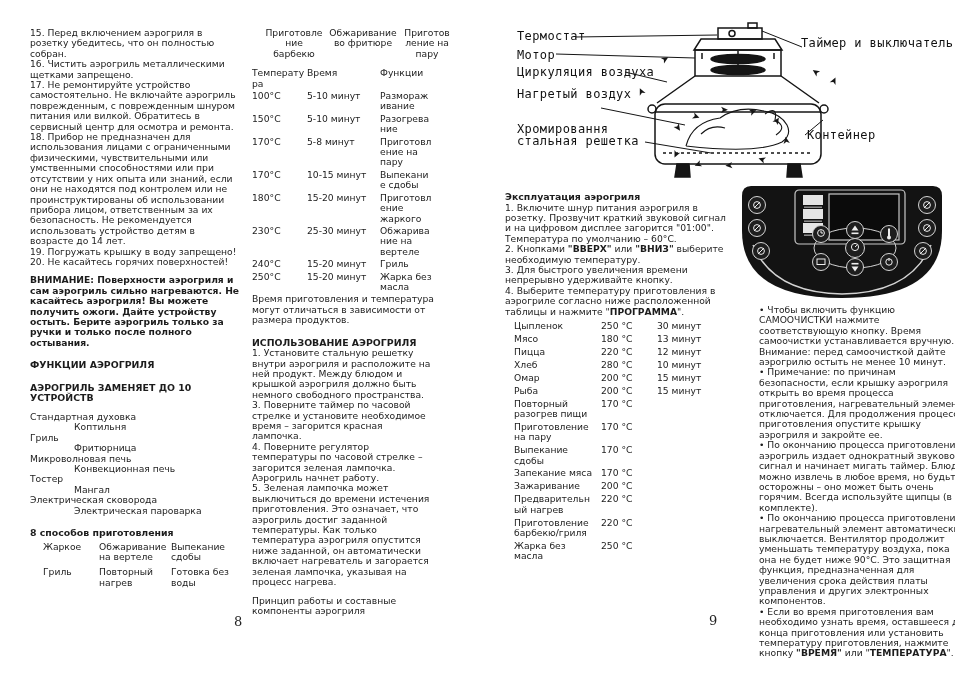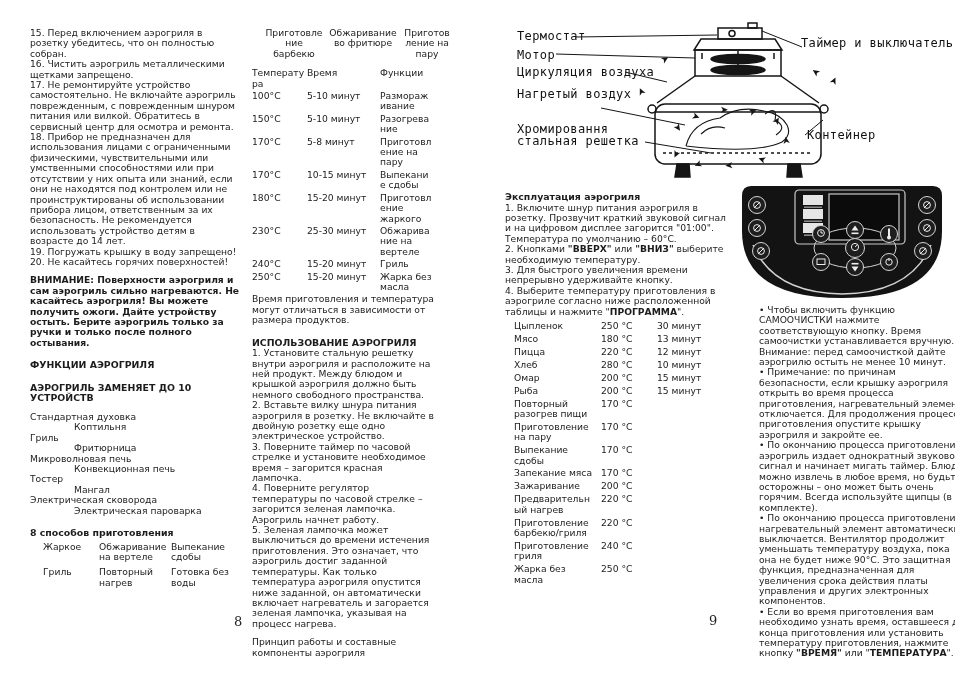--- a/index.html
+++ b/index.html
@@ -126,21 +126,20 @@
       <div class="trow">
         <div class="tcell">250°C</div>
         <div class="tcell">15-20 минут</div>
         <div class="tcell">Жарка без масла</div>
       </div>
     </div>
   <p class="para note">Время приготовления и температура могут отличаться в зависимости от размера продуктов.</p>
   <h3 class="gap12">ИСПОЛЬЗОВАНИЕ АЭРОГРИЛЯ</h3>
   <div>
       <p class="para">1. Установите стальную решетку внутри аэрогриля и расположите на ней продукт. Между блюдом и крышкой аэрогриля должно быть немного свободного пространства.</p>
-      <p class="para">2. Вставьте вилку  шнура питания аэрогриля в розетку. Не включайте в двойную розетку еще одно электрическое устройство.</p>
       <p class="para">3. Поверните таймер по часовой стрелке и установите необходимое время – загорится красная лампочка.</p>
       <p class="para">4. Поверните регулятор температуры по часовой стрелке – загорится зеленая лампочка. Аэрогриль  начнет работу.</p>
       <p class="para">5. Зеленая лампочка может выключиться до времени истечения приготовления.  Это означает, что аэрогриль достиг заданной температуры. Как только температура аэрогриля опустится ниже заданной, он автоматически включает нагреватель и загорается зеленая лампочка, указывая на процесс нагрева.</p>
     </div>
   <p class="para gap8">Принцип работы и составные компоненты аэрогриля</p>
 </div>
 
 <svg width="445" height="168" viewBox="0 0 445 168" style="left:505px;top:22px;">
   <g stroke="#151515" fill="none" stroke-width="1.5">
 
@@ -370,25 +369,20 @@
         <div class="ccell n">Предварительный нагрев</div>
         <div class="ccell">220 °C</div>
         <div class="ccell"></div>
       </div>
       <div class="crow">
         <div class="ccell n">Приготовление барбекю/гриля</div>
         <div class="ccell">220 °C</div>
         <div class="ccell"></div>
       </div>
       <div class="crow">
-        <div class="ccell n">Приготовление гриля</div>
-        <div class="ccell">240 °C</div>
-        <div class="ccell"></div>
-      </div>
-      <div class="crow">
         <div class="ccell n">Жарка без масла</div>
         <div class="ccell">250 °C</div>
         <div class="ccell"></div>
       </div>
     </div>
 </div>
 
 <div class="col" style="left:735px;top:305px;width:208px;margin-left:24px;">
   <div>
       <p class="para"><span>•  Чтобы включить функцию САМООЧИСТКИ нажмите соответствующую кнопку. Время самоочистки устанавливается вручную. Внимание: перед самоочисткой дайте аэрогрилю остыть не менее 10 минут.</span></p>

